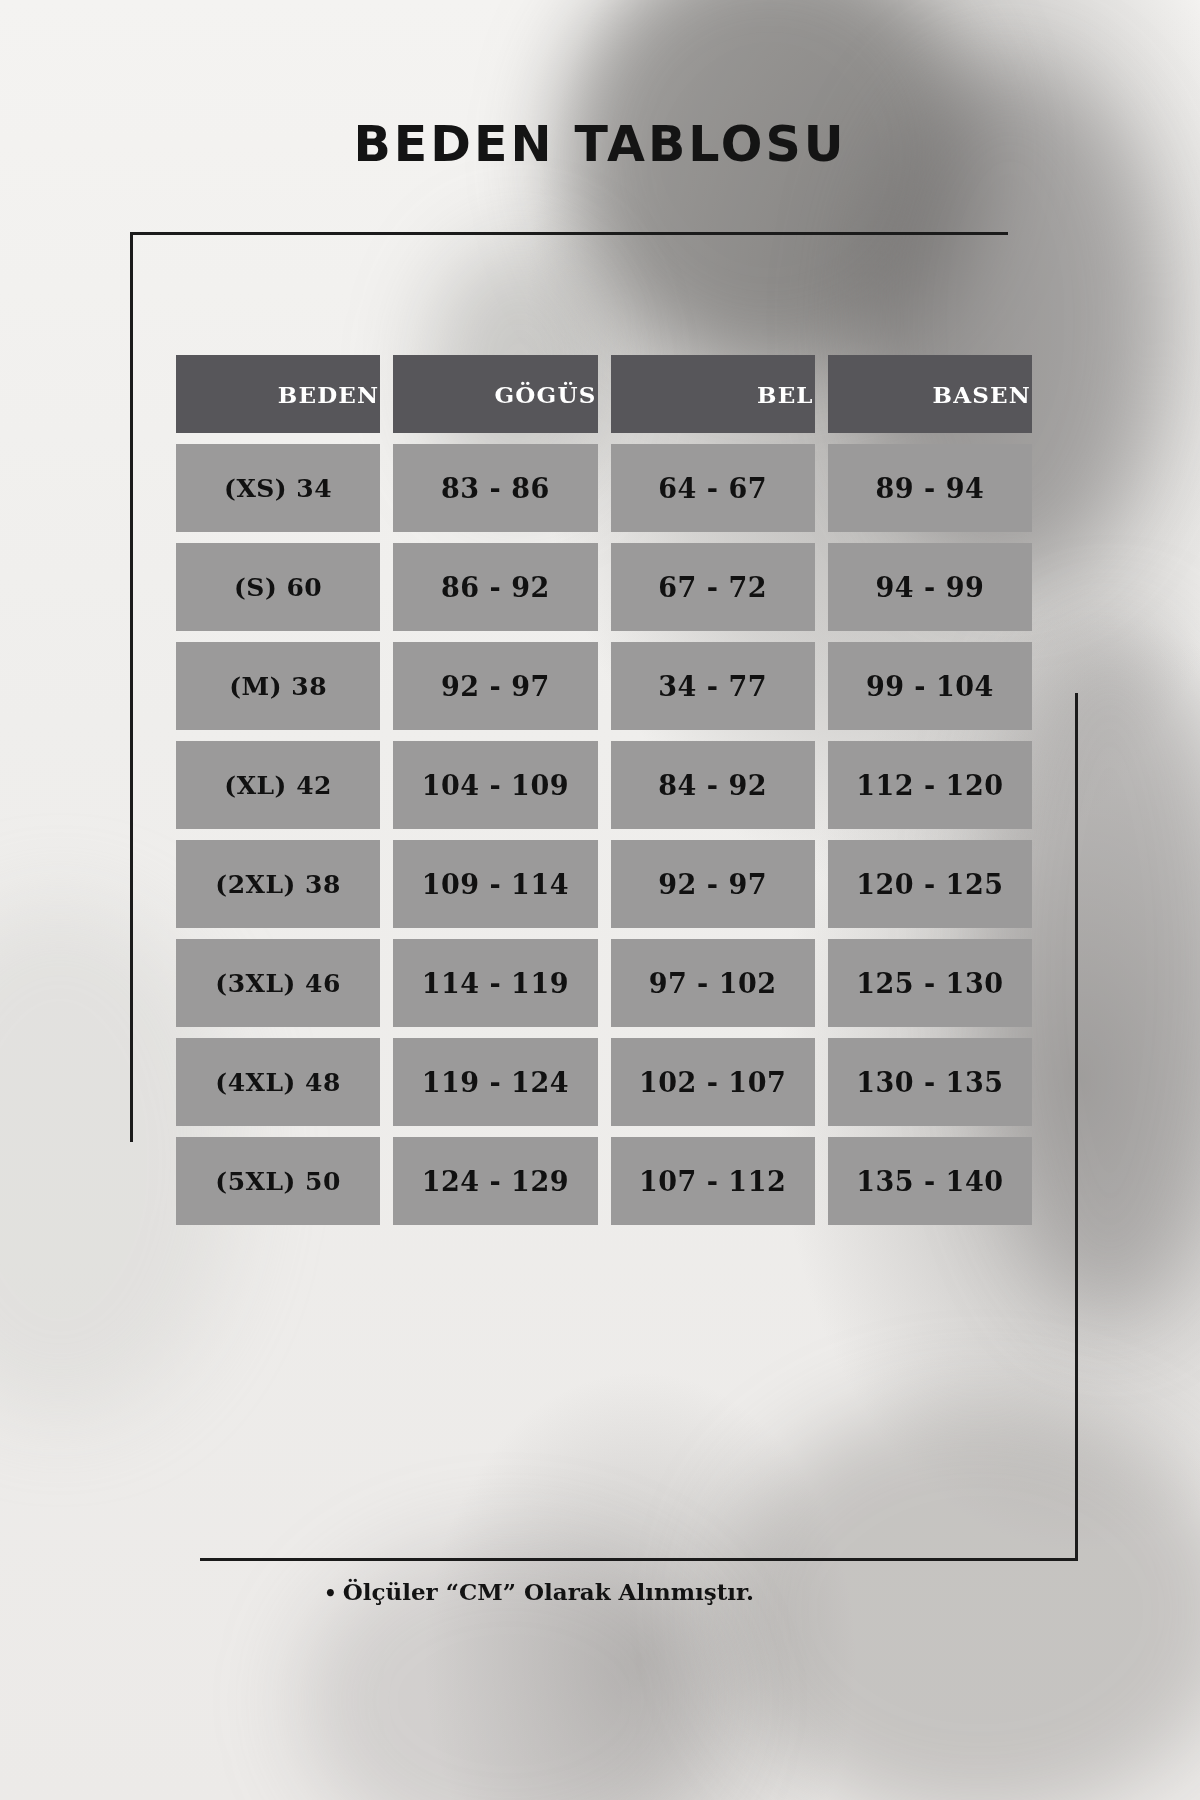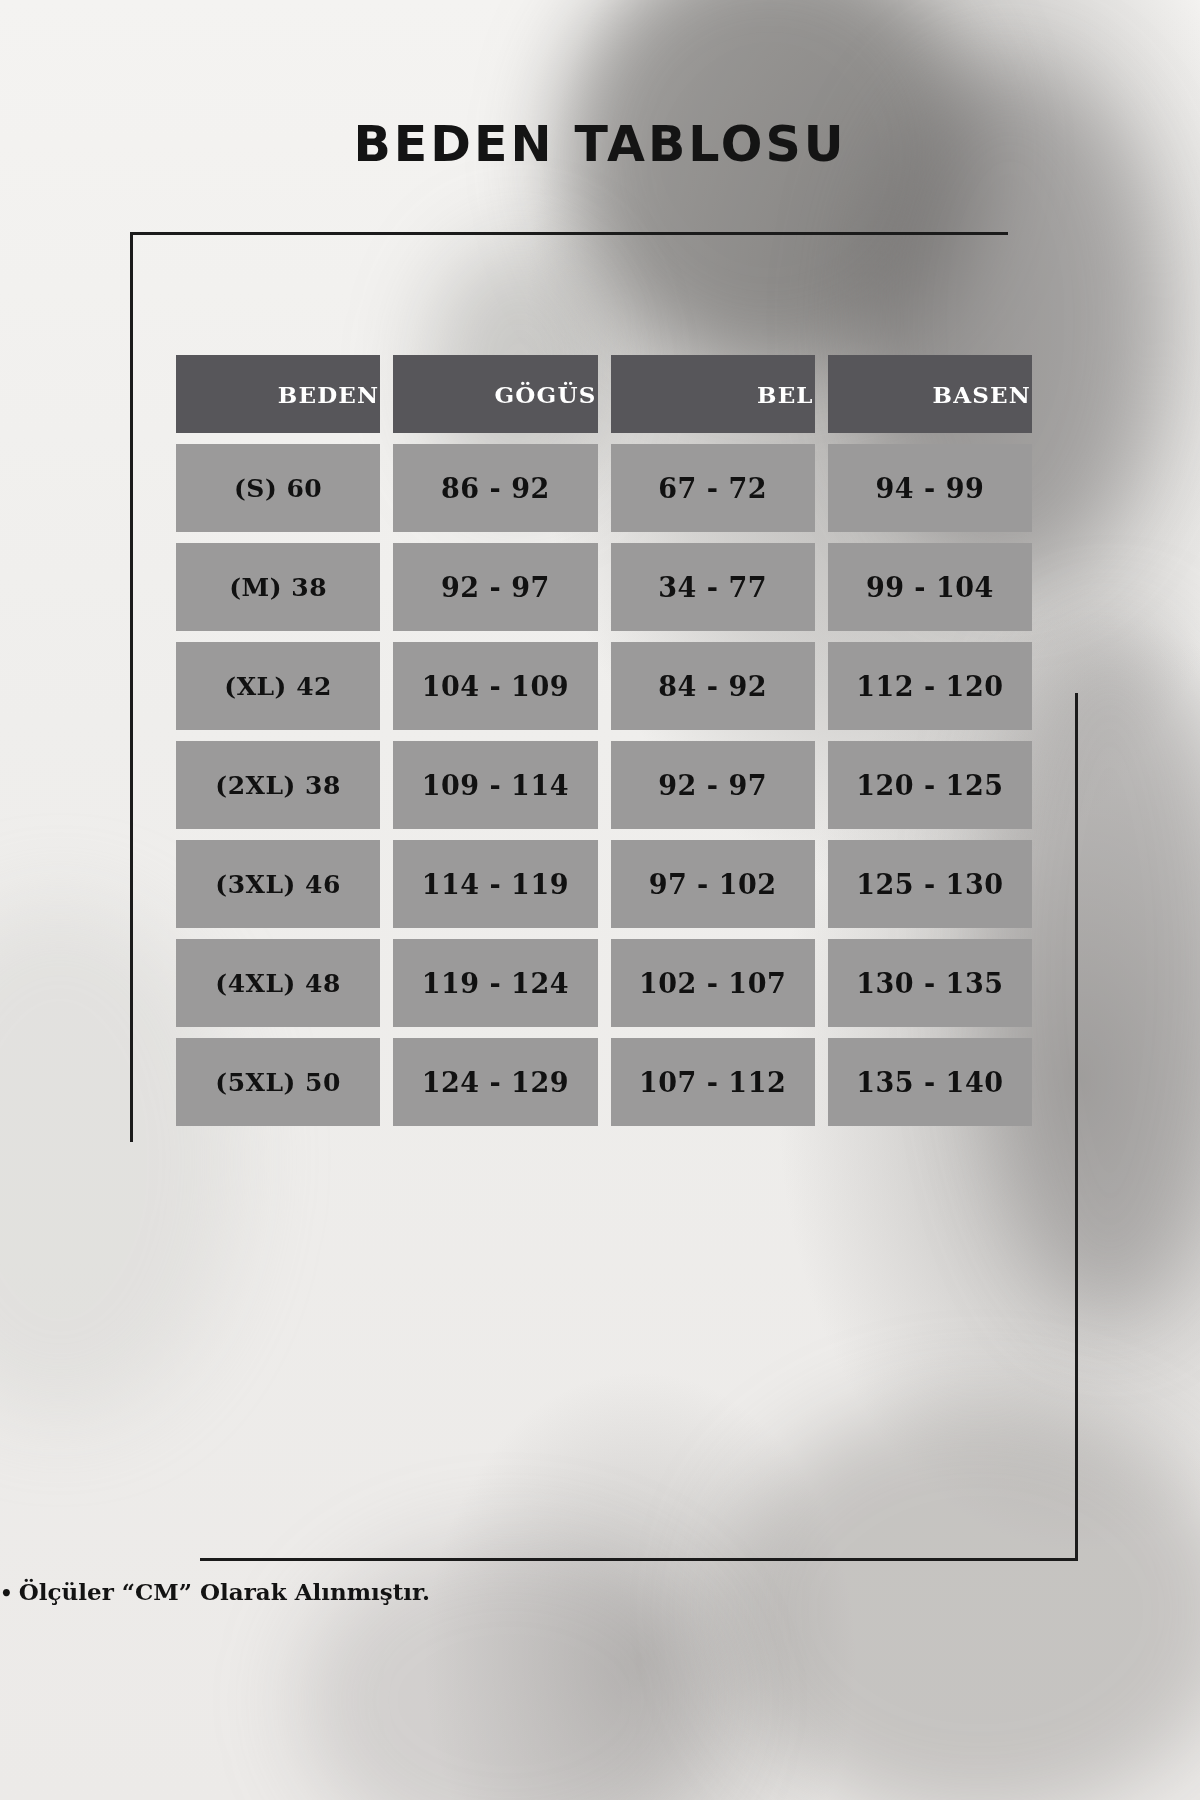--- a/index.html
+++ b/index.html
@@ -108,21 +108,21 @@
 
   table.size-table td.size-col {
     font-size: 25px;
   }
 
   .footnote {
     position: absolute;
     left: 0;
     right: 122px;
     top: 1578px;
-    text-align: left;
+    text-align: center;
     font-family: "DejaVu Serif", serif;
     font-weight: bold;
     font-size: 23px;
     color: #131313;
     z-index: 6;
   }
   .footnote .bullet {
     font-size: 20px;
     margin-right: 6px;
   }
@@ -152,20 +152,26 @@
       <thead>
         <tr>
           <th>BEDEN</th>
           <th>GÖGÜS</th>
           <th>BEL</th>
           <th>BASEN</th>
         </tr>
       </thead>
       <tbody>
         <tr>
+          <td class="size-col">(XS) 34</td>
+          <td>83 - 86</td>
+          <td>64 - 67</td>
+          <td>89 - 94</td>
+        </tr>
+        <tr>
           <td class="size-col">(S) 60</td>
           <td>86 - 92</td>
           <td>67 - 72</td>
           <td>94 - 99</td>
         </tr>
         <tr>
           <td class="size-col">(M) 38</td>
           <td>92 - 97</td>
           <td>34 - 77</td>
           <td>99 - 104</td>

